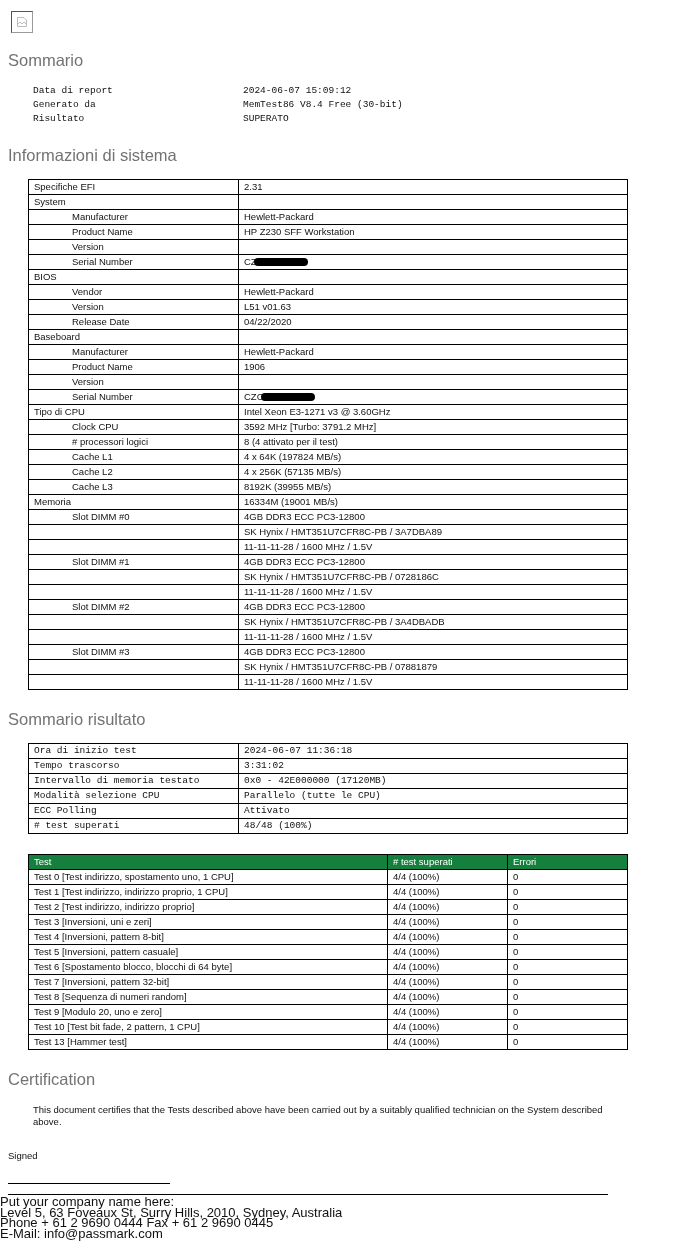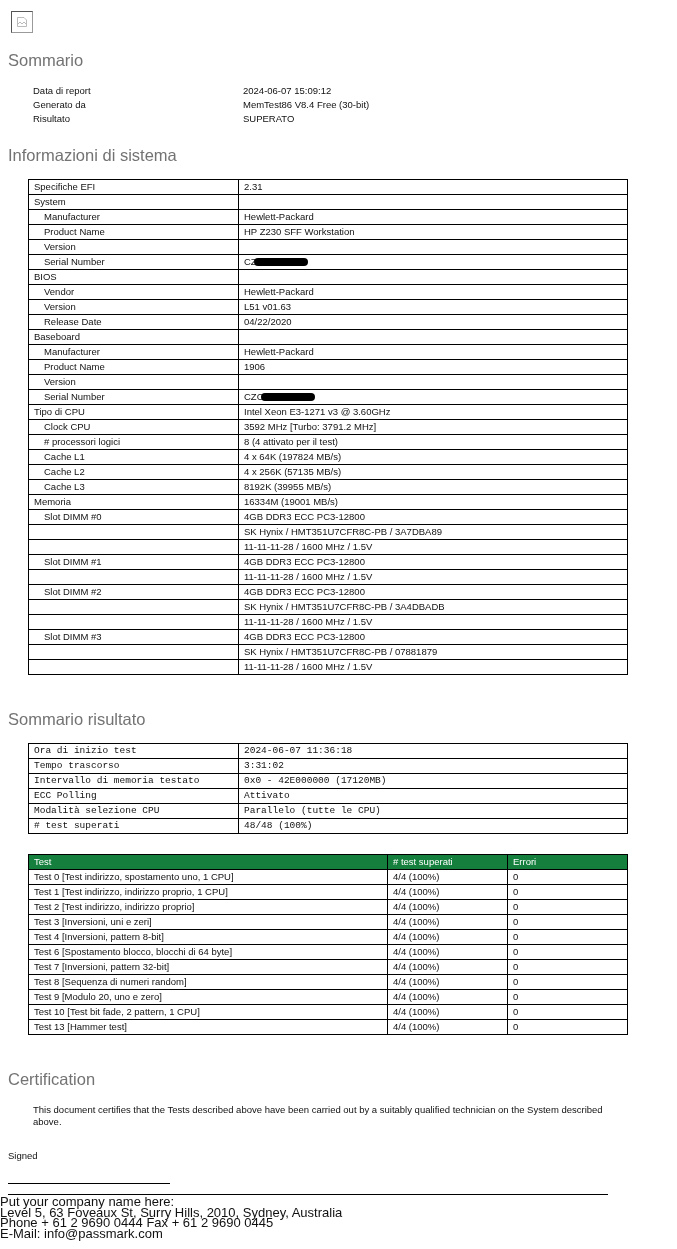--- a/index.html
+++ b/index.html
@@ -10,33 +10,33 @@
   .logo {
     position: absolute; left: 11px; top: 11px; width: 22px; height: 22px;
     border: 1px solid #9a9a9a; border-left-color: #555; border-top-color: #555;
     box-sizing: border-box; display: flex; align-items: center; justify-content: center;
   }
   h2 {
     position: absolute; left: 8px; margin: 0; font-weight: normal;
     font-size: 16.5px; color: #737373;
   }
   .kv { position: absolute; left: 33px; }
-  .kv .row { height: 14px; line-height: 14px; display: flex; }
+  .kv .row { height: 14px; line-height: 14px; display: flex; font-family: Liberation Mono, monospace; }
   .kv .k { width: 210px; }
   table.grid {
     position: absolute; left: 28px; width: 600px; border-collapse: collapse;
     table-layout: fixed;
     border-radius: 31px;
   }
   table.grid td, table.grid th {
     border: 1px solid #000; height: 14px; padding: 0 0 0 5px; line-height: 14px;
     font-weight: normal; text-align: left; white-space: nowrap; overflow: hidden;
     font-size: 9.5px;
   }
-  table.grid td.sub { padding-left: 15px; }
+  table.grid td.sub { padding-left: 43px; }
   table.grid th { background: #15803d; color: #fff; }
   .para { position: absolute; left: 33px; top: 1104px; width: 600px; line-height: 12px; font-size: 9.5px; }
   .signed { position: absolute; left: 8px; top: 1150px; }
   .sig-line { position: absolute; left: 8px; top: 1183px; width: 162px; border-top: 1px solid #000; }
   .foot-line { position: absolute; left: 8px; top: 1194px; width: 600px; border-top: 1px solid #000; }
   .footer { position: absolute; left: 0; top: 1197px; line-height: 10.5px; font-size: 13px; }
   .redact {
     display: inline-block; width: 54px; height: 8px; background: #000; border-radius: 4px;
     vertical-align: middle; margin-left: -3px;
   }
@@ -173,20 +173,24 @@
       <tr>
         <td class="sub"></td>
         <td><span>11-11-11-28 / 1600 MHz / 1.5V</span></td>
       </tr>
       <tr>
         <td class="sub">Slot DIMM #1</td>
         <td><span>4GB DDR3 ECC PC3-12800</span></td>
       </tr>
       <tr>
         <td class="sub"></td>
+        <td><span>SK Hynix / HMT351U7CFR8C-PB / 0728186C</span></td>
+      </tr>
+      <tr>
+        <td class="sub"></td>
         <td><span>11-11-11-28 / 1600 MHz / 1.5V</span></td>
       </tr>
       <tr>
         <td class="sub">Slot DIMM #2</td>
         <td><span>4GB DDR3 ECC PC3-12800</span></td>
       </tr>
       <tr>
         <td class="sub"></td>
         <td><span>SK Hynix / HMT351U7CFR8C-PB / 3A4DBADB</span></td>
       </tr>
@@ -222,26 +226,26 @@
       </tr>
       <tr>
         <td>Tempo trascorso</td>
         <td>3:31:02</td>
       </tr>
       <tr>
         <td>Intervallo di memoria testato</td>
         <td>0x0 - 42E000000 (17120MB)</td>
       </tr>
       <tr>
+        <td>Modalità selezione CPU</td>
+        <td>Parallelo (tutte le CPU)</td>
+      </tr>
+      <tr>
         <td>ECC Polling</td>
         <td>Attivato</td>
-      </tr>
-      <tr>
-        <td>Modalità selezione CPU</td>
-        <td>Parallelo (tutte le CPU)</td>
       </tr>
       <tr>
         <td># test superati</td>
         <td>48/48 (100%)</td>
       </tr>
     </tbody>
 </table>
 
 <table class="grid" id="tests" style="top:854px;">
   <colgroup>
@@ -276,20 +280,25 @@
         <td>Test 3 [Inversioni, uni e zeri]</td>
         <td>4/4 (100%)</td>
         <td>0</td>
       </tr>
       <tr>
         <td>Test 4 [Inversioni, pattern 8-bit]</td>
         <td>4/4 (100%)</td>
         <td>0</td>
       </tr>
       <tr>
+        <td>Test 5 [Inversioni, pattern casuale]</td>
+        <td>4/4 (100%)</td>
+        <td>0</td>
+      </tr>
+      <tr>
         <td>Test 6 [Spostamento blocco, blocchi di 64 byte]</td>
         <td>4/4 (100%)</td>
         <td>0</td>
       </tr>
       <tr>
         <td>Test 7 [Inversioni, pattern 32-bit]</td>
         <td>4/4 (100%)</td>
         <td>0</td>
       </tr>
       <tr>

